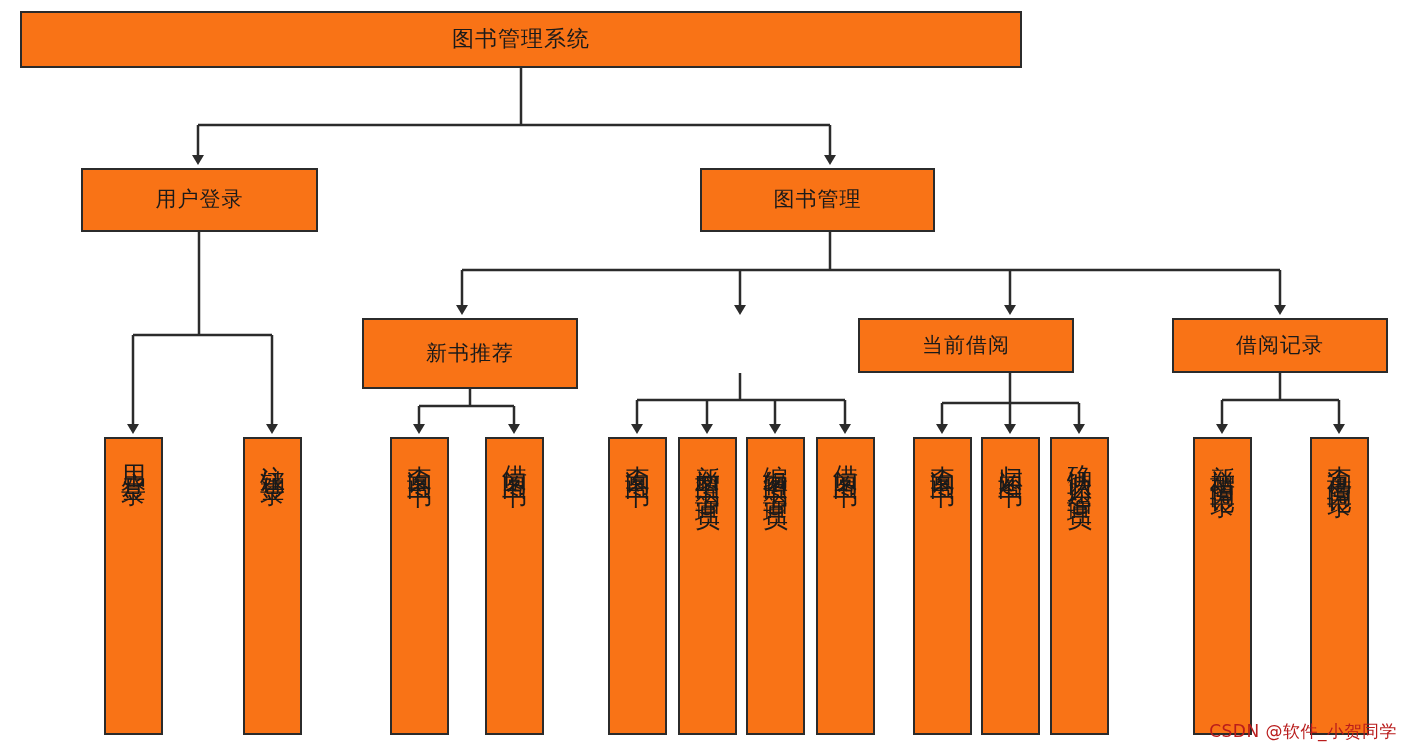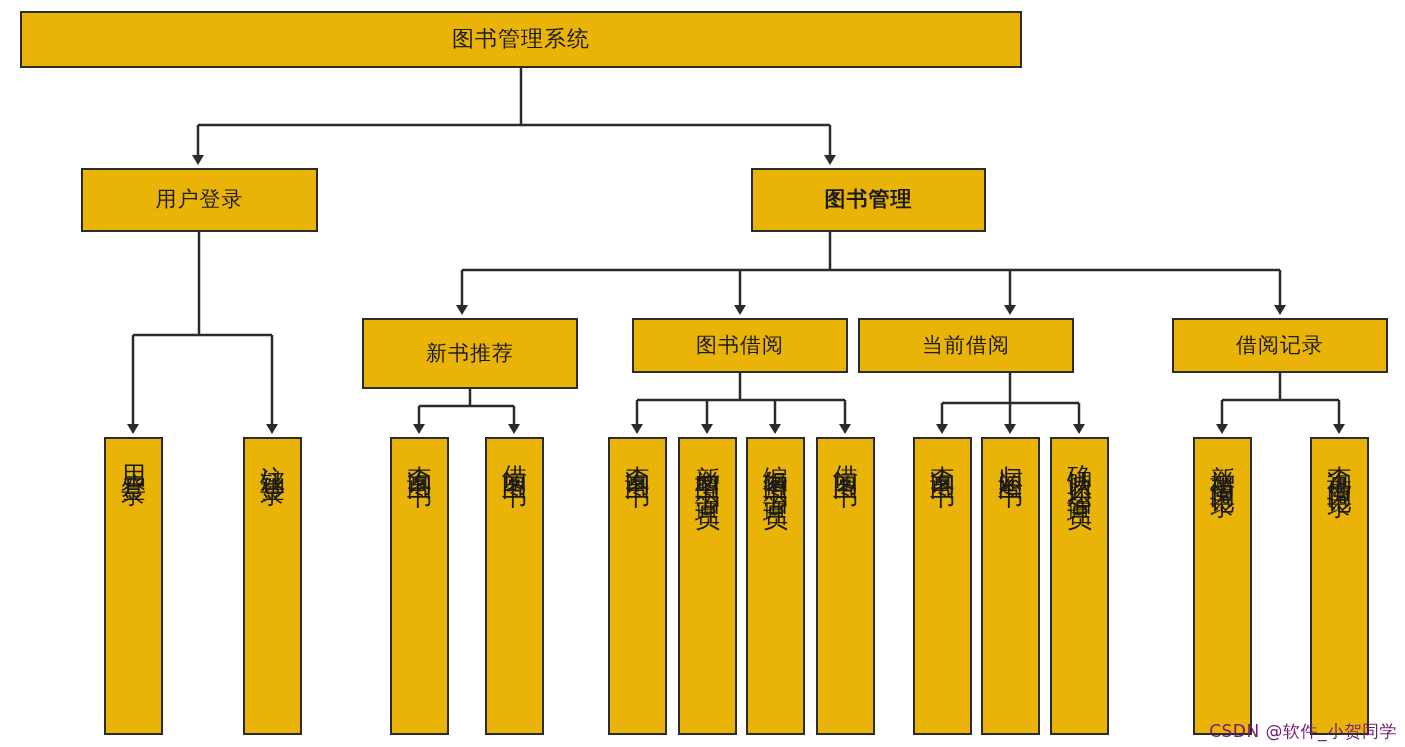--- a/index.html
+++ b/index.html
@@ -9,21 +9,21 @@
     background:#ffffff;
     font-family:"DejaVu Sans","Liberation Sans",sans-serif;
     overflow:hidden;
   }
   #canvas{position:relative;width:1405px;height:747px;}
   svg#wires{position:absolute;left:0;top:0;width:1405px;height:747px;}
 
   .node{
     position:absolute;
     box-sizing:border-box;
-    background:#eab308;
+    background:#f97316;
     border:2.5px solid #2b2b2b;
     display:flex;
     align-items:center;
     justify-content:center;
     color:#1a1a1a;
   }
   .node .lbl{
     display:block;
     text-align:center;
     line-height:1.12;
@@ -46,21 +46,21 @@
     font-size:25px;
     letter-spacing:6px;
     line-height:1;
     white-space:nowrap;
   }
 
   .watermark{
     position:absolute;
     right:8px;bottom:4px;
     font-size:17px;
-    color:#701a75;
+    color:#b91c1c;
     letter-spacing:.5px;
     white-space:nowrap;
     pointer-events:none;
   }
 </style>
 </head>
 <body>
 
 <div id="canvas">
 
@@ -114,29 +114,26 @@
     </g>
   </svg>
 
   <div class="node h root" style="left:20px;top:11px;width:1002px;height:57px;">
     <span class="lbl">图书管理系统</span>
   </div>
 
   <div class="node h" style="left:81px;top:168px;width:237px;height:64px;">
     <span class="lbl">用户登录</span>
   </div>
-  <div class="node h" style="left:751px;top:168px;width:235px;height:64px;font-weight:bold;">
+  <div class="node h" style="left:700px;top:168px;width:235px;height:64px;">
     <span class="lbl">图书管理</span>
   </div>
 
   <div class="node h" style="left:362px;top:318px;width:216px;height:71px;">
     <span class="lbl">新书推荐</span>
-  </div>
-  <div class="node h" style="left:632px;top:318px;width:216px;height:55px;">
-    <span class="lbl">图书借阅</span>
   </div>
   <div class="node h" style="left:858px;top:318px;width:216px;height:55px;">
     <span class="lbl">当前借阅</span>
   </div>
   <div class="node h" style="left:1172px;top:318px;width:216px;height:55px;align-items:center;">
     <span class="lbl">借阅记录</span>
   </div>
 
   <div class="node v" style="left:104px;top:437px;width:59px;height:298px;">
     <span class="lbl">用户登录</span>

